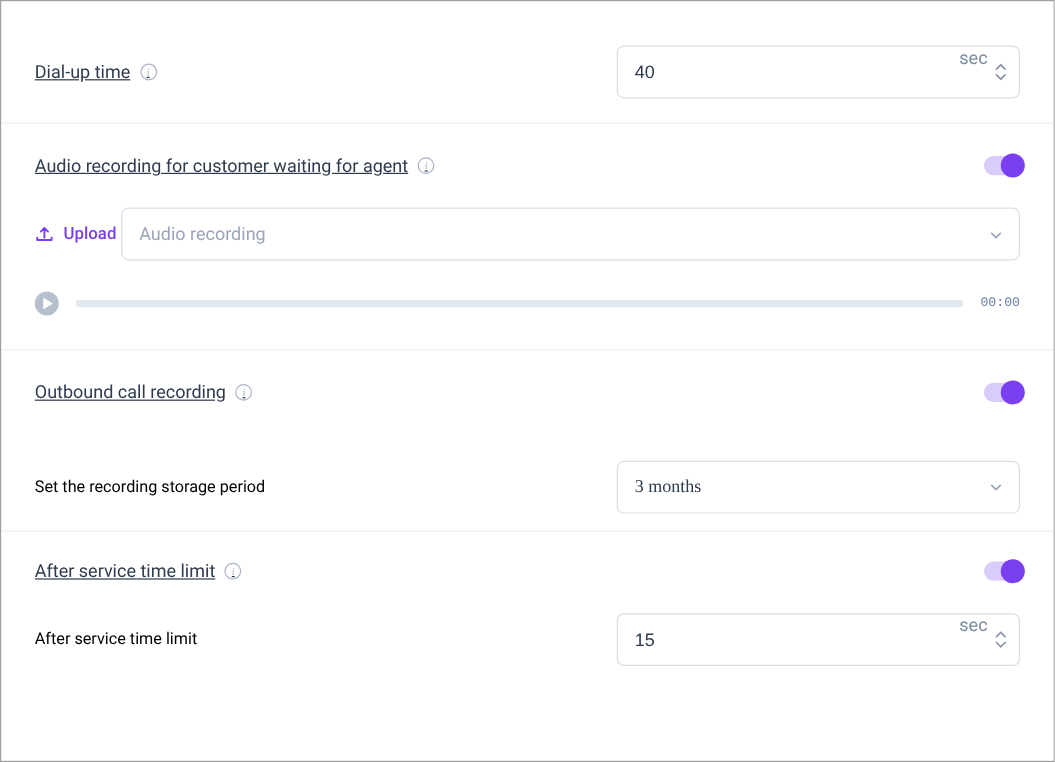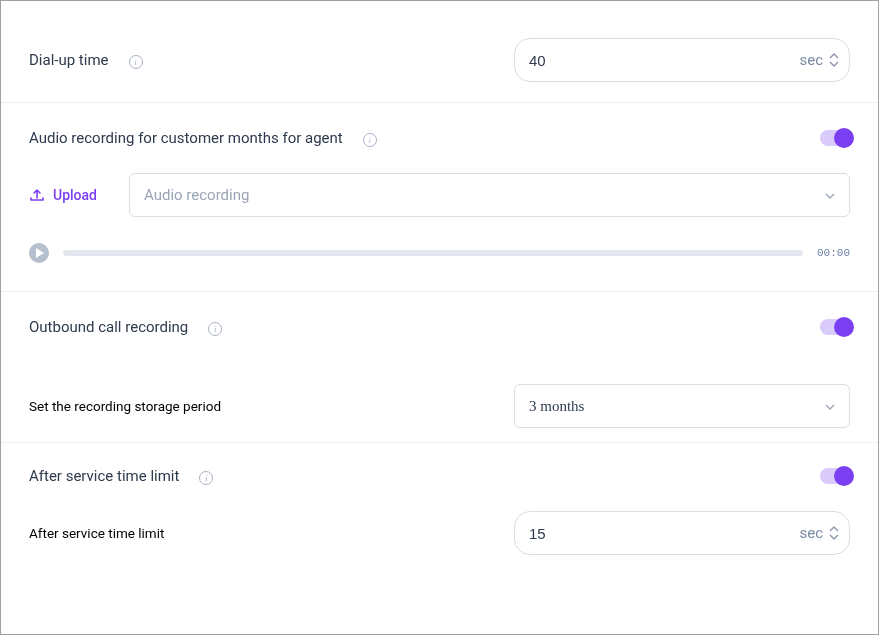--- a/index.html
+++ b/index.html
@@ -37,45 +37,45 @@
     padding-bottom: 20px;
   }
   .row-section-head {
     padding-top: 26px;
     padding-bottom: 18px;
   }
   .label-main {
     color: #2e3a4d;
     font-size: 15px;
     display: flex;
-    align-items: flex-end;
-    gap: 20px;
+    align-items: center;
+    gap: 8px;
+    text-decoration: underline;
   }
   .label-sub {
     color: #000000;
     font-size: 13.5px;
   }
   .info-icon {
     width:14px; height:14px;
     border:1px solid #a9b3c4;
     border-radius:50%;
     display:inline-flex;
     align-items:center;
     justify-content:center;
     font-size:9px;
     color:#a9b3c4;
     line-height:1;
     font-style: italic;
     font-family: Georgia, serif;
   }
   .num-input-wrap {
     display:flex;
-    align-items:center;
     border:1px solid #d8dee8;
-    border-radius:16px;
+    border-radius:6px;
     height:44px;
     width:336px;
     background:#fff;
   }
   .num-input-wrap input {
     flex:1;
     border:none;
     outline:none;
     height:100%;
     padding:0 14px;
@@ -114,21 +114,21 @@
     top:-2px;
     width:20px;
     height:20px;
     border-radius:50%;
     background:#7b3ff2;
   }
 
   .upload-row {
     display:flex;
     align-items:center;
-    gap:32px;
+    gap:4px;
     padding-top: 8px;
     padding-bottom: 16px;
   }
   .upload-btn {
     display:flex;
     align-items:center;
     gap:8px;
     color:#7b3ff2;
     font-size:14px;
     font-weight:500;
@@ -227,21 +227,21 @@
         </div>
       </div>
     </div>
   </div>
 
   <div class="divider"></div>
 
   <div class="section">
     <div class="row row-section-head">
       <div class="label-main">
-        <span>Audio recording for customer months for agent</span>
+        <span>Audio recording for customer waiting for agent</span>
         <span class="info-icon">i</span>
       </div>
       <div class="toggle"></div>
     </div>
 
     <div class="upload-row">
       <div class="upload-btn">
         <svg width="16" height="16" viewBox="0 0 16 16" fill="none" stroke-width="1.6">
           <path d="M8 11 V3 M5 6 L8 3 L11 6" stroke-linecap="round" stroke-linejoin="round"></path>
           <path d="M2 11 V13 H14 V11" stroke-linecap="round" stroke-linejoin="round"></path>

